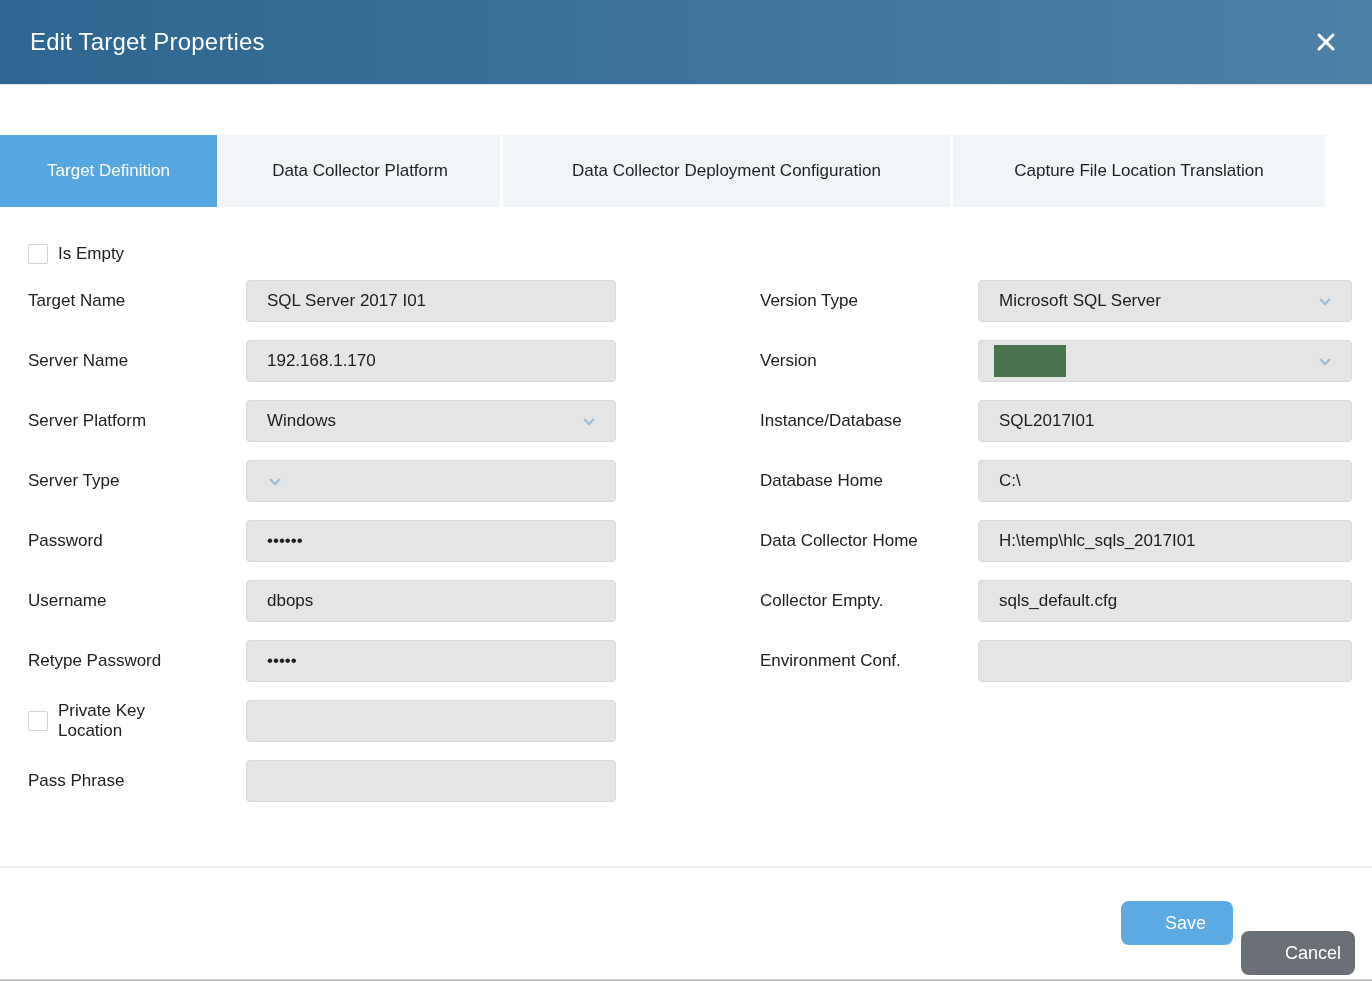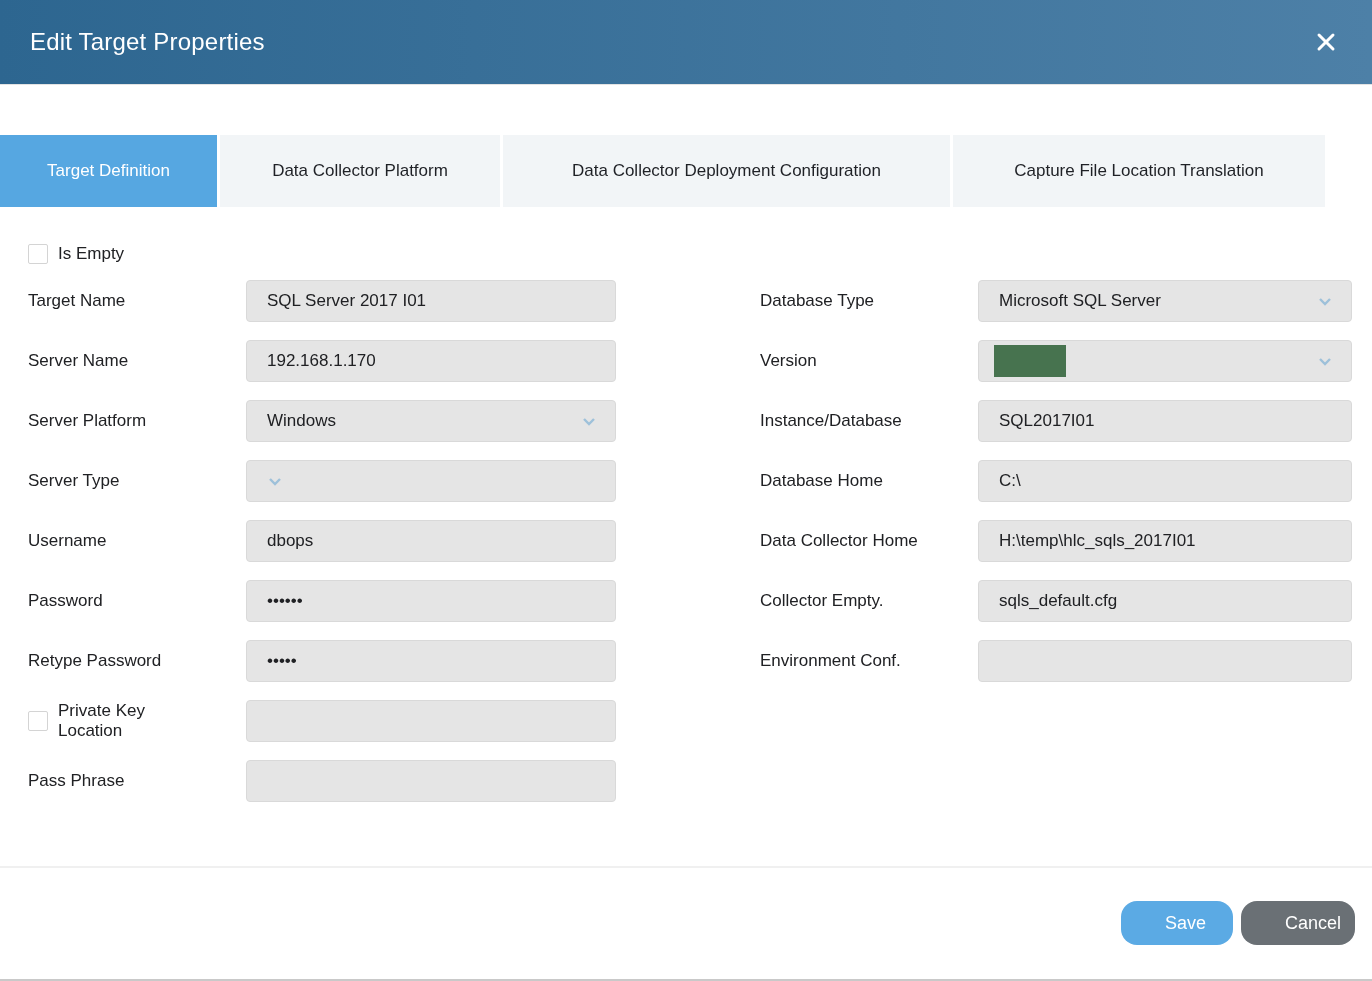--- a/index.html
+++ b/index.html
@@ -72,26 +72,26 @@
 
   .redaction { width: 72px; height: 32px; background: #47734f; display: inline-block; }
 
   
   .dlg-footer {
     flex: 0 0 113px; border-top: 2px solid #f0f0f0;
     display: flex; justify-content: flex-end; align-items: flex-start;
     padding: 33px 17px 0 0;
   }
   .btn {
-    height: 44px; border: none; border-radius: 16px;
+    height: 44px; border: none; border-radius: 8px;
     font-family: "Liberation Sans", sans-serif; font-size: 18px; color: #fff;
     cursor: pointer; padding: 0 44px;
   }
   .btn-save { background: #5baae4; width: 112px; margin-right: 8px; }
-  .btn-cancel { background: #6a7075; width: 114px; }
+  .btn-cancel { background: #6a7075; width: 114px; margin-top: 30px; }
 </style>
 </head>
 <body>
 
 <div class="dialog">
 
   <div class="dlg-header">
     <div class="dlg-title">Edit Target Properties</div>
     <div class="close-btn">
       <svg width="22" height="22" viewBox="0 0 22 22">
@@ -140,27 +140,27 @@
       <div class="row">
         <span class="lbl">Server Type</span>
         <div class="fld select">
           <svg class="chev" width="16" height="16" viewBox="0 0 16 16">
               <polyline points="3,6 8,11 13,6" fill="none" stroke="#9ec1da" stroke-width="2.4"></polyline>
             </svg>
         </div>
       </div>
 
       <div class="row">
+        <span class="lbl">Password</span>
+        <input class="fld" type="text" value="••••••" style="">
+      </div>
+
+      <div class="row">
         <span class="lbl">Username</span>
         <input class="fld" type="text" value="dbops" style="">
-      </div>
-
-      <div class="row">
-        <span class="lbl">Password</span>
-        <input class="fld" type="text" value="••••••" style="">
       </div>
 
       <div class="row">
         <span class="lbl">Retype Password</span>
         <input class="fld" type="text" value="•••••" style="">
       </div>
 
       <div class="row">
         <span class="lbl lbl-wrap">
           <span class="checkbox"></span>
@@ -172,21 +172,21 @@
       <div class="row">
         <span class="lbl">Pass Phrase</span>
         <input class="fld" type="text" value="" style="">
       </div>
 
     </div>
 
     <div class="col-right">
 
       <div class="row">
-        <span class="lbl">Database Type</span>
+        <span class="lbl">Version Type</span>
         <div class="fld select">
           <span class="sel-value">Microsoft SQL Server</span>
           <svg class="chev" width="16" height="16" viewBox="0 0 16 16">
               <polyline points="3,6 8,11 13,6" fill="none" stroke="#9ec1da" stroke-width="2.4"></polyline>
             </svg>
         </div>
       </div>
 
       <div class="row">
         <span class="lbl">Version</span>

